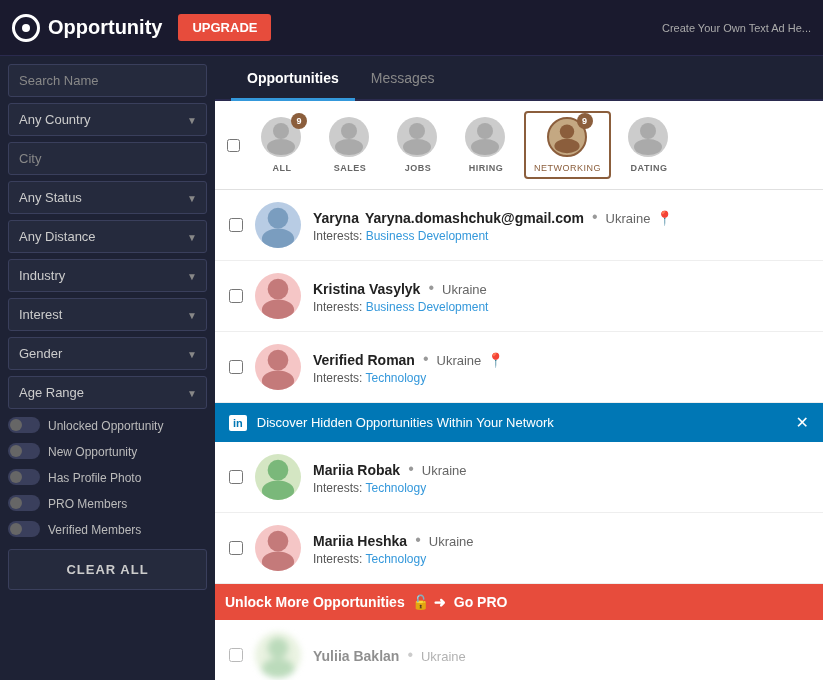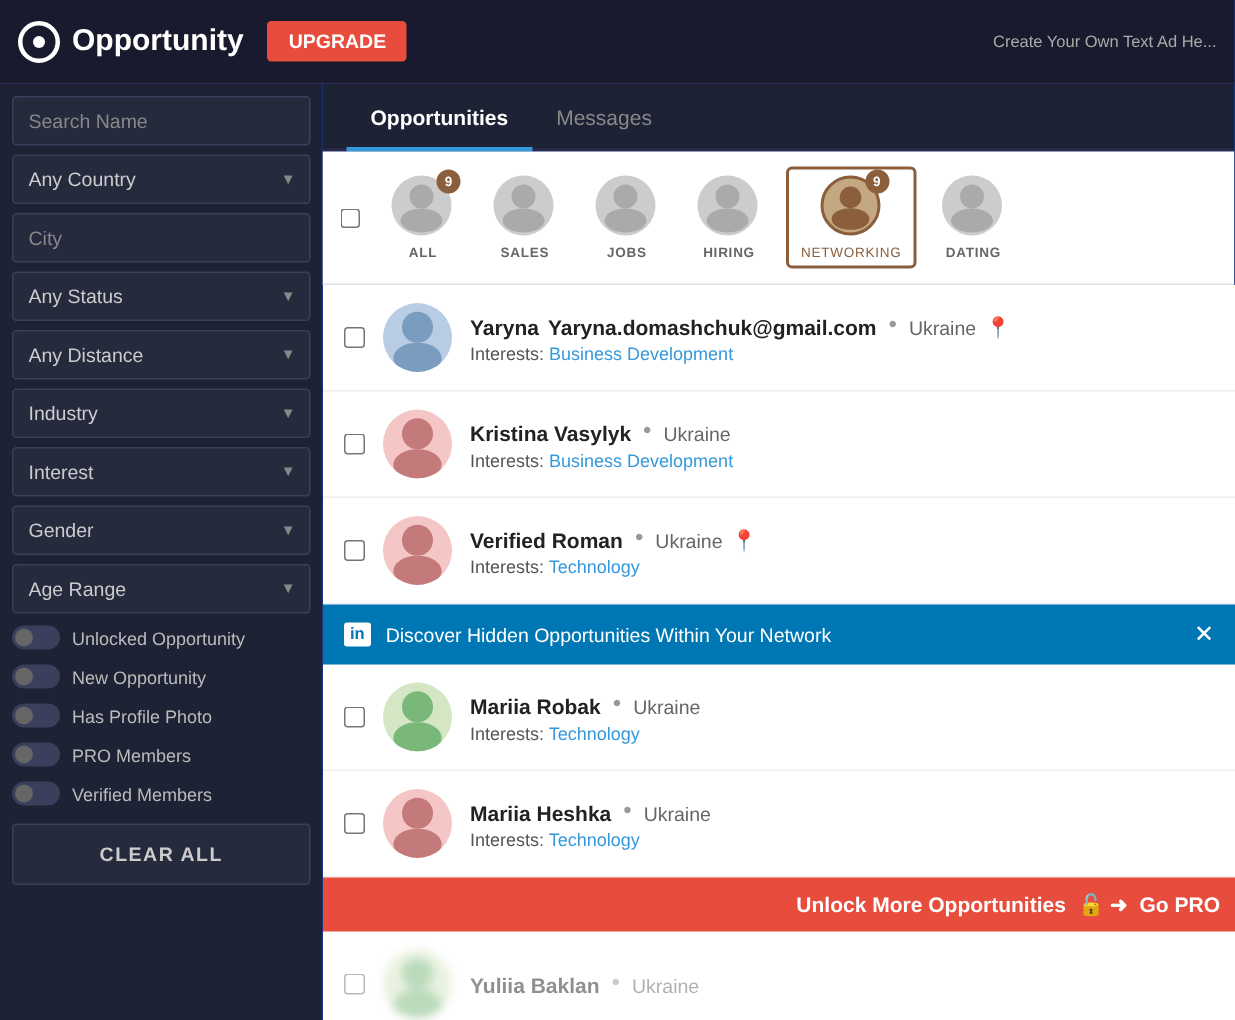--- a/index.html
+++ b/index.html
@@ -312,21 +312,21 @@
       font-size: 16px;
       color: white;
     }
 
     
     .unlock-banner {
       background: #e74c3c;
       color: white;
       display: flex;
       align-items: center;
-      justify-content: flex-end;
+      justify-content: flex-start;
       padding: 10px;
       font-size: 14px;
       font-weight: bold;
       gap: 8px;
       cursor: pointer;
     }
 
     
     .people-list::-webkit-scrollbar { width: 6px; }
     .people-list::-webkit-scrollbar-track { background: #f0f0f0; }

